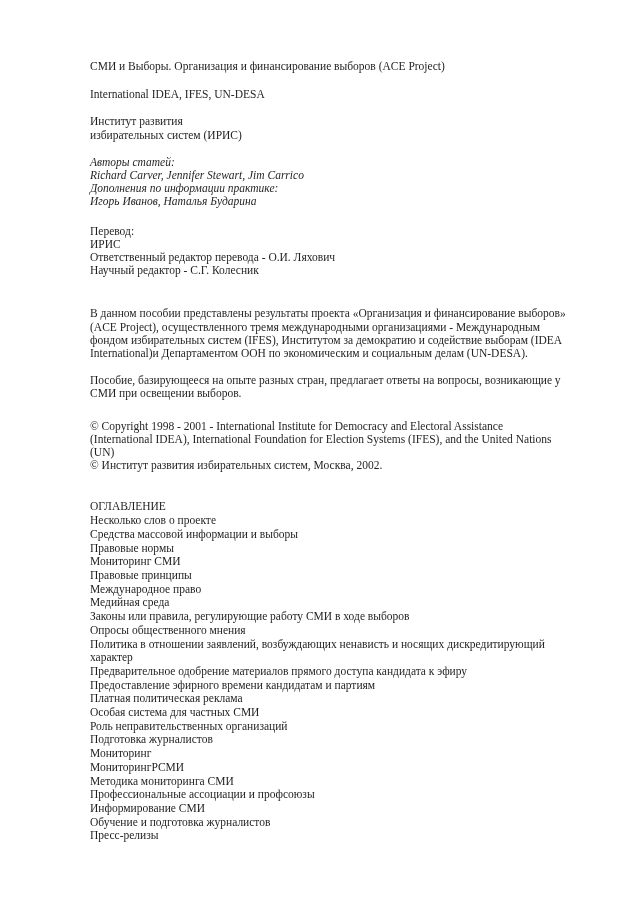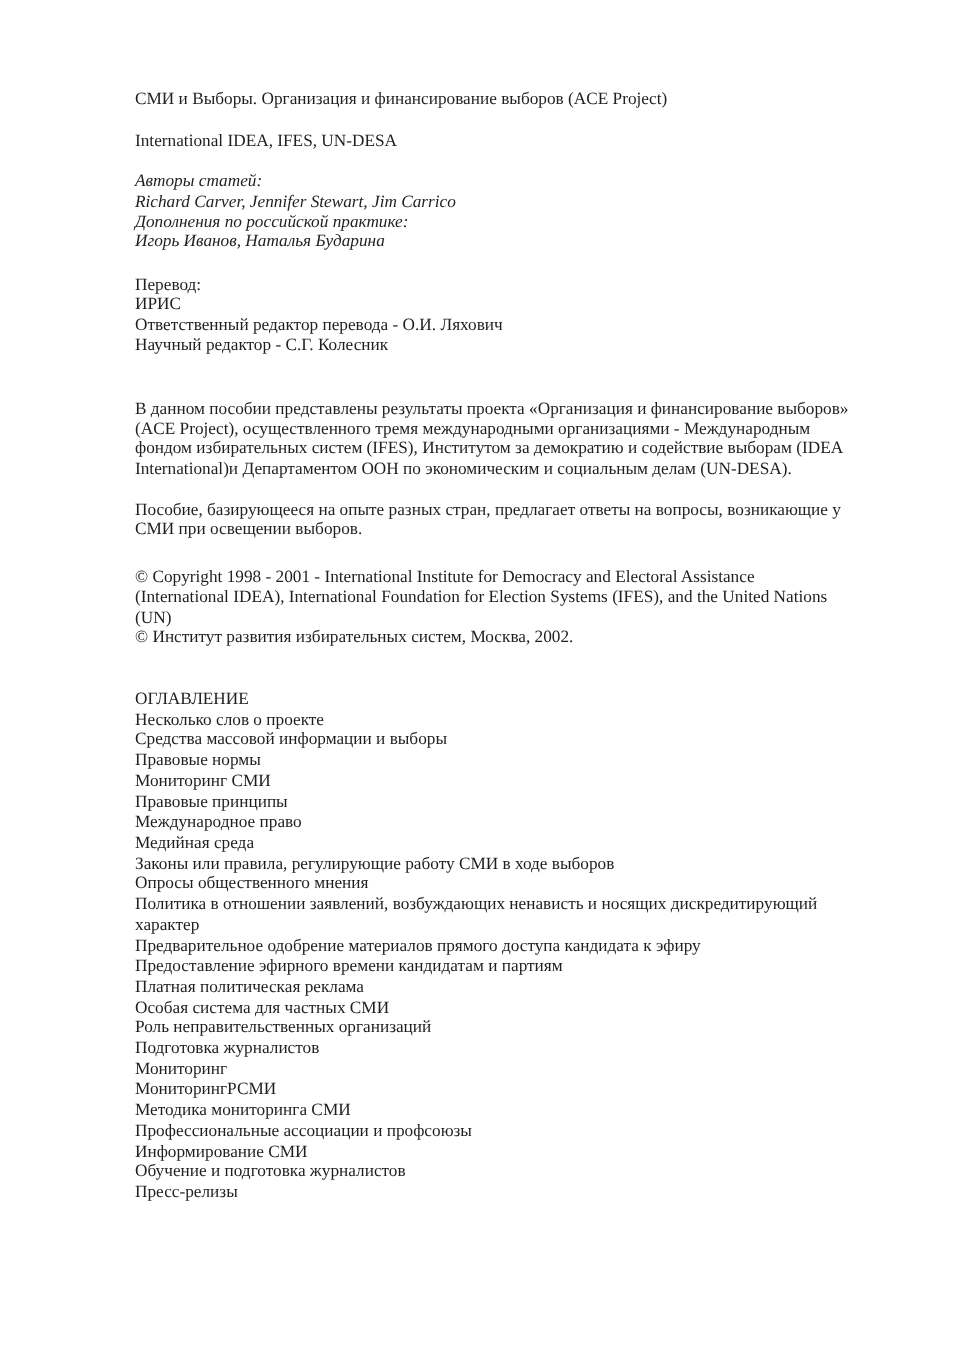--- a/index.html
+++ b/index.html
@@ -49,25 +49,29 @@
 <div class="page">
 
   <div class="block title-block">
     <p>СМИ и Выборы. Организация и финансирование выборов (ACE Project)</p>
   </div>
 
   <div class="block orgs-block">
     <p>International IDEA, IFES, UN-DESA</p>
   </div>
 
+  <div class="block institute-block">
+      <p>Институт развития</p>
+      <p>избирательных систем (ИРИС)</p>
+    </div>
 
   <div class="block authors-block">
       <p>Авторы статей:</p>
       <p>Richard Carver, Jennifer Stewart, Jim Carrico</p>
-      <p>Дополнения по российской практике:</p>
+      <p>Дополнения по информации практике:</p>
       <p>Игорь Иванов, Наталья Бударина</p>
     </div>
 
   <div class="block translation-block">
       <p>Перевод:</p>
       <p>ИРИС</p>
       <p>Ответственный редактор перевода - О.И. Ляхович</p>
       <p>Научный редактор - С.Г. Колесник</p>
     </div>
 

